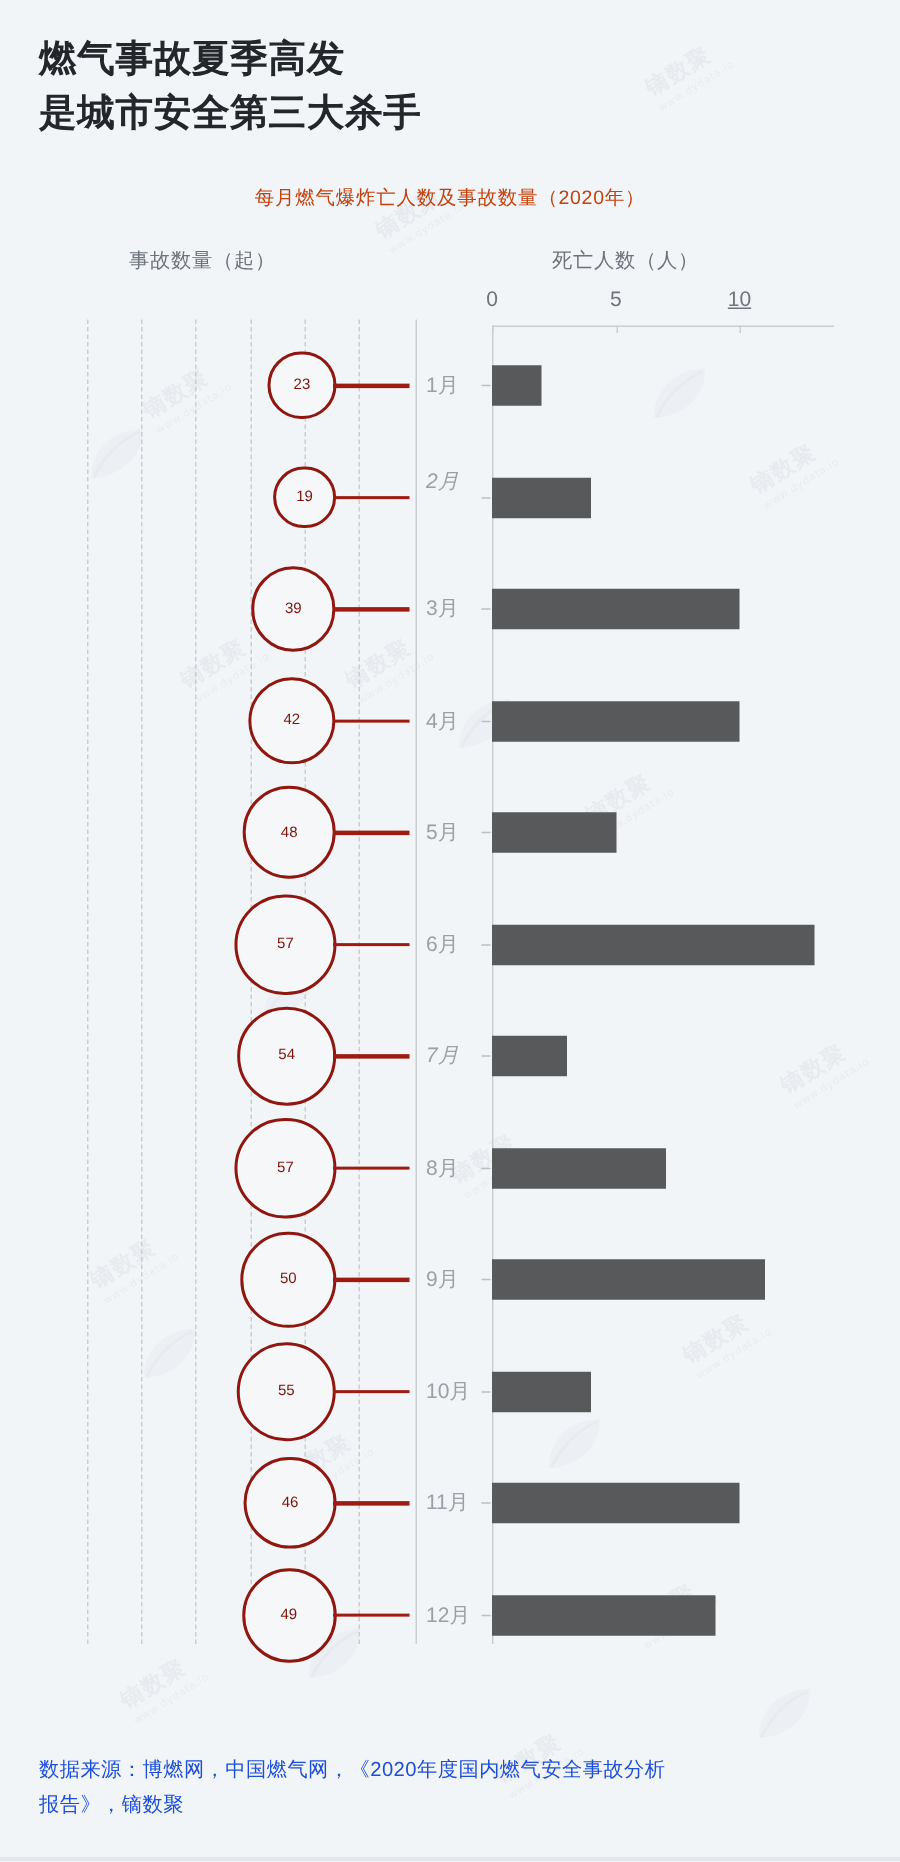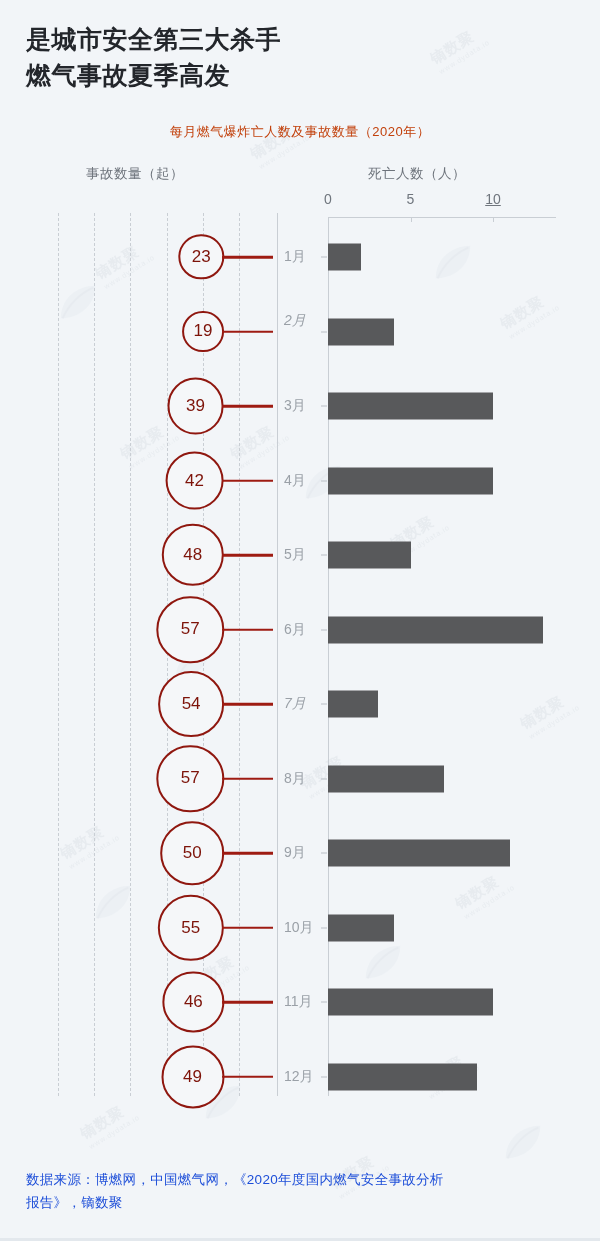--- a/index.html
+++ b/index.html
@@ -81,21 +81,21 @@
   .tickmark{
     position:absolute;width:6px;height:1px;background:#b9bfc6;transform:translateY(-50%);
   }
   .bar{
     position:absolute;background:#58595b;transform:translateY(-50%);
   }
   .bubble{
     position:absolute;border-radius:50%;
     border:2px solid #8f170f;background:#f5f7f9;
     display:flex;align-items:center;justify-content:center;
-    color:#7d1309;font-size:17px;font-weight:400;
+    color:#7d1309;font-size:10px;font-weight:400;
     transform:translate(-50%,-50%);
     box-sizing:border-box;
   }
 
   
   .footer{
     position:absolute;z-index:2;left:26px;right:26px;bottom:26px;
     font-size:13.5px;line-height:1.75;color:#1d4ed8;letter-spacing:.3px;
   }
   .footer-rule{
@@ -150,22 +150,22 @@
       <path d="M6 40C6 20 22 6 42 6c0 20-16 34-36 34z" fill="#e7ecf1"></path>
       <path d="M40 8C26 14 14 26 8 40" stroke="#dde3e9" stroke-width="2" fill="none"></path>
     </svg>
     <svg class="wm-leaf" viewBox="0 0 48 48" style="left: 200px; top: 1080px;">
       <path d="M6 40C6 20 22 6 42 6c0 20-16 34-36 34z" fill="#e7ecf1"></path>
       <path d="M40 8C26 14 14 26 8 40" stroke="#dde3e9" stroke-width="2" fill="none"></path>
     </svg>
   </div>
 
 <div class="header">
+  <div class="title-line">燃气事故夏季高发</div>
   <div class="title-line">是城市安全第三大杀手</div>
-  <div class="title-line">燃气事故夏季高发</div>
 </div>
 
 <div class="subtitle">每月燃气爆炸亡人数及事故数量（2020年）</div>
 
 <div class="col-heads">
   <div class="col-head left">事故数量（起）</div>
   <div class="col-head right">死亡人数（人）</div>
 </div>
 
 <div class="chart" id="chart">

